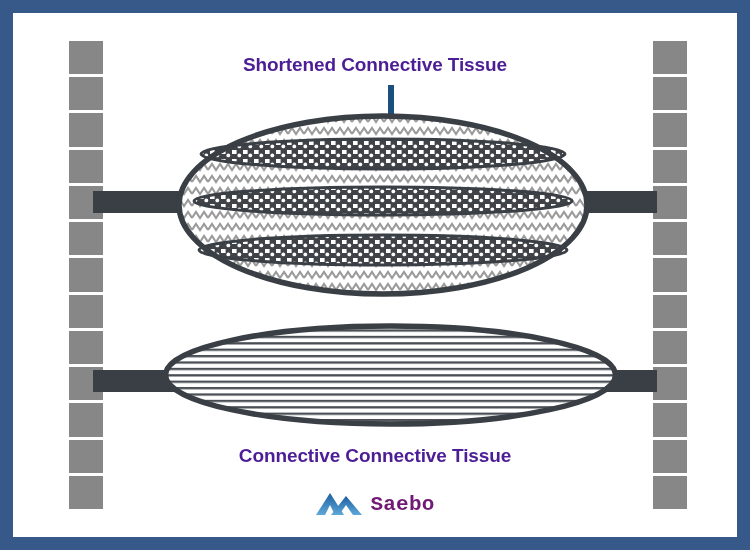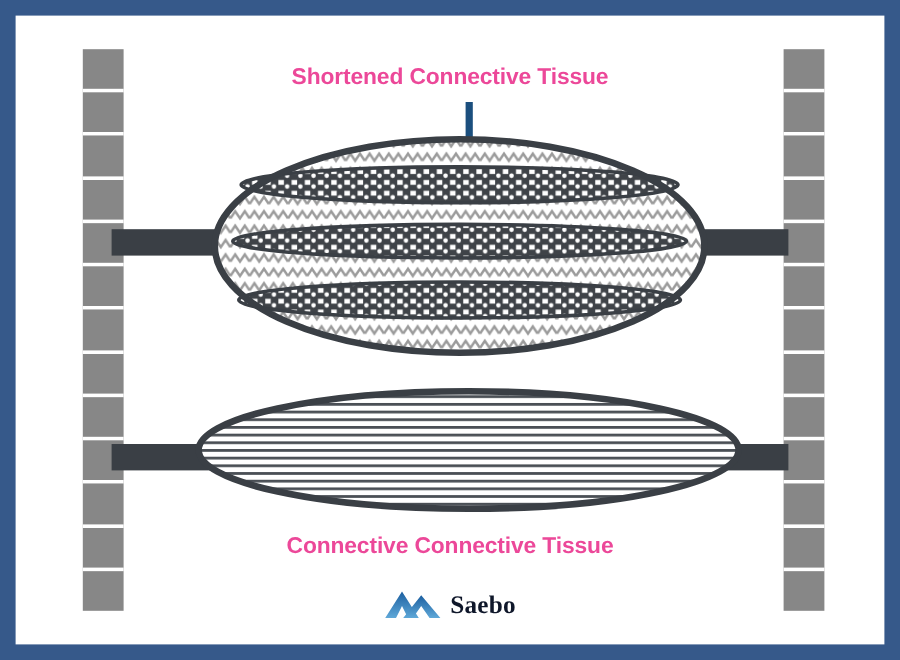--- a/index.html
+++ b/index.html
@@ -74,21 +74,21 @@
     width: 455px;
     height: 104px;
   }
   .muscle svg { display: block; width: 100%; height: 100%; }
 
   
   .label {
     position: absolute;
     width: 100%;
     text-align: center;
-    color: #ec4899;
+    color: #4c1d95;
     font-size: 19px;
     font-weight: bold;
     letter-spacing: -0.1px;
     font-family: "Liberation Sans", sans-serif;
   }
   #label-shortened { top: 41px; }
   #label-elongated { top: 432px; }
 
   
   #annotation-arrow {
@@ -106,26 +106,26 @@
     top: 478px;
     left: 0;
     width: 100%;
     display: flex;
     align-items: center;
     justify-content: center;
     gap: 7px;
   }
   #logo-mark { display: block; }
   #logo-text {
-    color: #0f172a;
+    color: #701a75;
     font-size: 21px;
     font-weight: bold;
     letter-spacing: 0.2px;
     line-height: 1;
-    font-family: Liberation Serif, serif;
+    font-family: Liberation Mono, monospace;
   }
 </style>
 </head>
 <body>
 
 <div id="frame">
   <div id="canvas">
 
     <div class="label" id="label-shortened">Shortened Connective Tissue</div>
 

